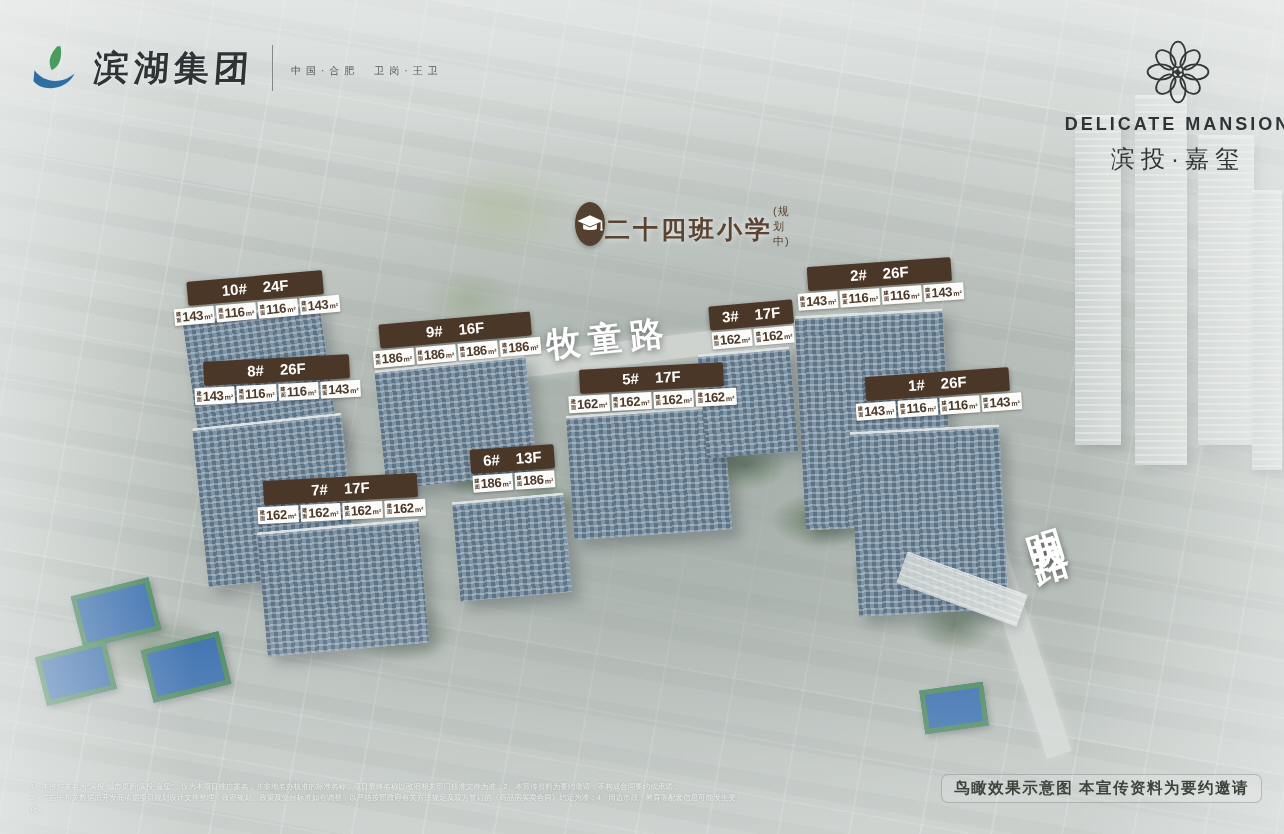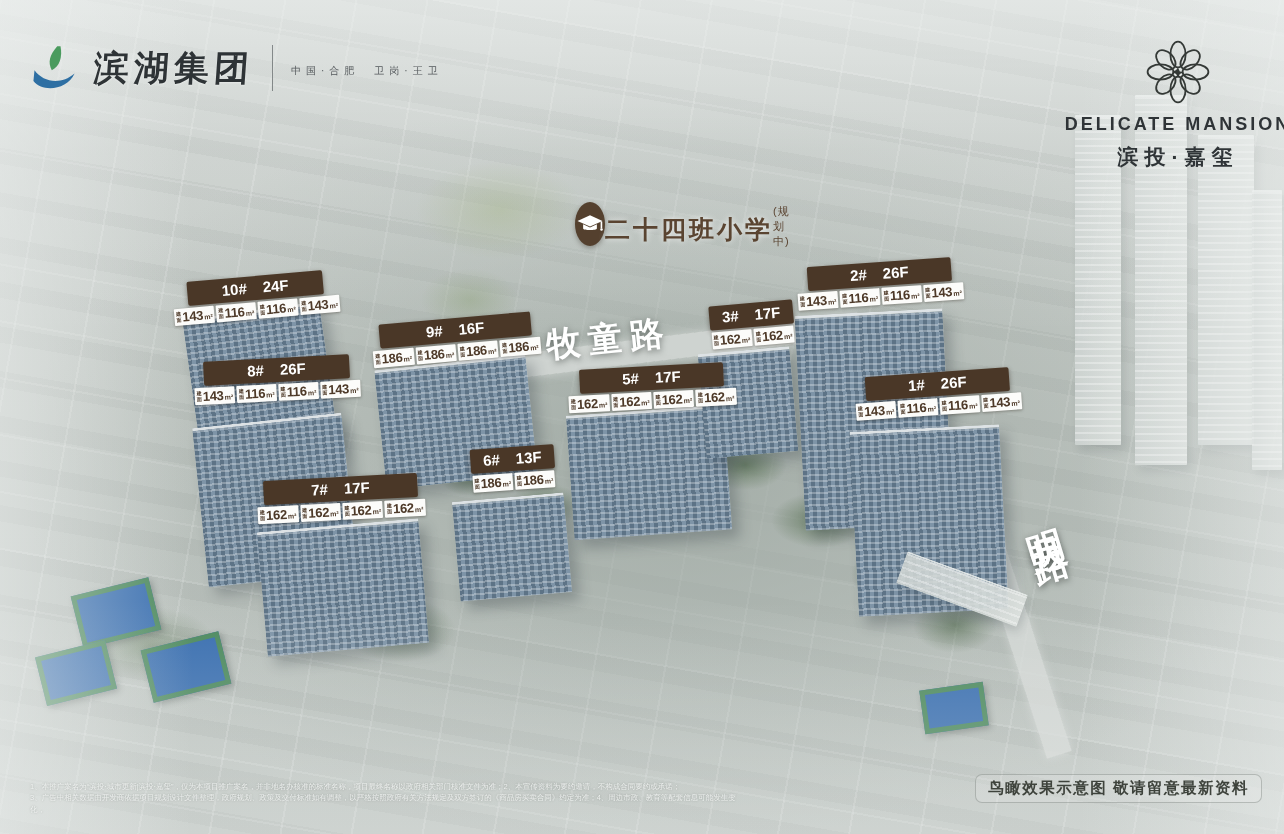--- a/index.html
+++ b/index.html
@@ -52,21 +52,21 @@
     text-shadow:0 1px 2px rgba(255,255,255,.4);}
   .vdiv{width:1px;height:46px;background:rgba(60,66,70,.55);margin:0 4px;}
   .campaign-col{display:flex;flex-direction:column;align-items:center;}
   .campaign{font-size:25px;font-weight:bold;color:#383d40;letter-spacing:2px;}
   .tagline{font-size:10px;letter-spacing:5px;color:#54595c;margin-top:5px;}
 
   .brand-right{position:absolute;left:1074px;top:34px;width:208px;display:flex;
     flex-direction:column;align-items:center;}
   .brand-right .flower{width:76px;height:76px;}
   .brand-en{font-size:18px;font-weight:600;letter-spacing:3px;color:#2f3437;margin-top:4px;white-space:nowrap;}
-  .brand-cn{font-size:21px;font-weight:bold;letter-spacing:6px;color:#2f3437;margin-top:8px;}
+  .brand-cn{font-size:24px;font-weight:normal;letter-spacing:6px;color:#2f3437;margin-top:8px;}
 
   
   .blabel{position:absolute;display:flex;flex-direction:column;align-items:center;gap:2px;}
   .bhead{align-self:stretch;margin:0 8px;background:#4a3727;color:#fff;display:flex;
     justify-content:center;align-items:baseline;gap:16px;padding:3px 6px 4px;
     font-size:15px;font-weight:bold;border-radius:2px;box-shadow:0 2px 5px rgba(30,20,10,.45);}
   .brow{display:flex;gap:2px;justify-content:center;}
   .ubox{background:#fcfcfa;color:#4e3a29;display:inline-flex;align-items:center;
     padding:2px 2px;box-shadow:0 1px 3px rgba(30,20,10,.35);border-radius:1px;}
   .upre{font-style:normal;font-size:5px;line-height:1.05;white-space:pre-line;
@@ -446,15 +446,15 @@
           <b class="uval">162</b>
           <i class="usuf">m²</i>
         </span>
     </div>
   </div>
 
   <div class="disclaimer">
     <div>1、本推广案名为“滨投·城市更新|滨投·嘉玺”，仅为本项目推广案名，并非地名办核准的标准名称，项目最终名称以政府相关部门核准文件为准；2、本宣传资料为要约邀请，不构成合同要约或承诺；</div>
     <div>3、广告中相关数据由开发商依据项目规划设计文件整理，政府规划、政策及交付标准如有调整，以严格按照政府有关方法规定及双方签订的《商品房买卖合同》约定为准；4、周边市政、教育等配套信息可能发生变化，</div>
   </div>
-  <div class="note">鸟瞰效果示意图  敬请留意最新资料</div>
+  <div class="note">鸟瞰效果示意图  本宣传资料为要约邀请</div>
 
 </div>
 
 </body></html>

